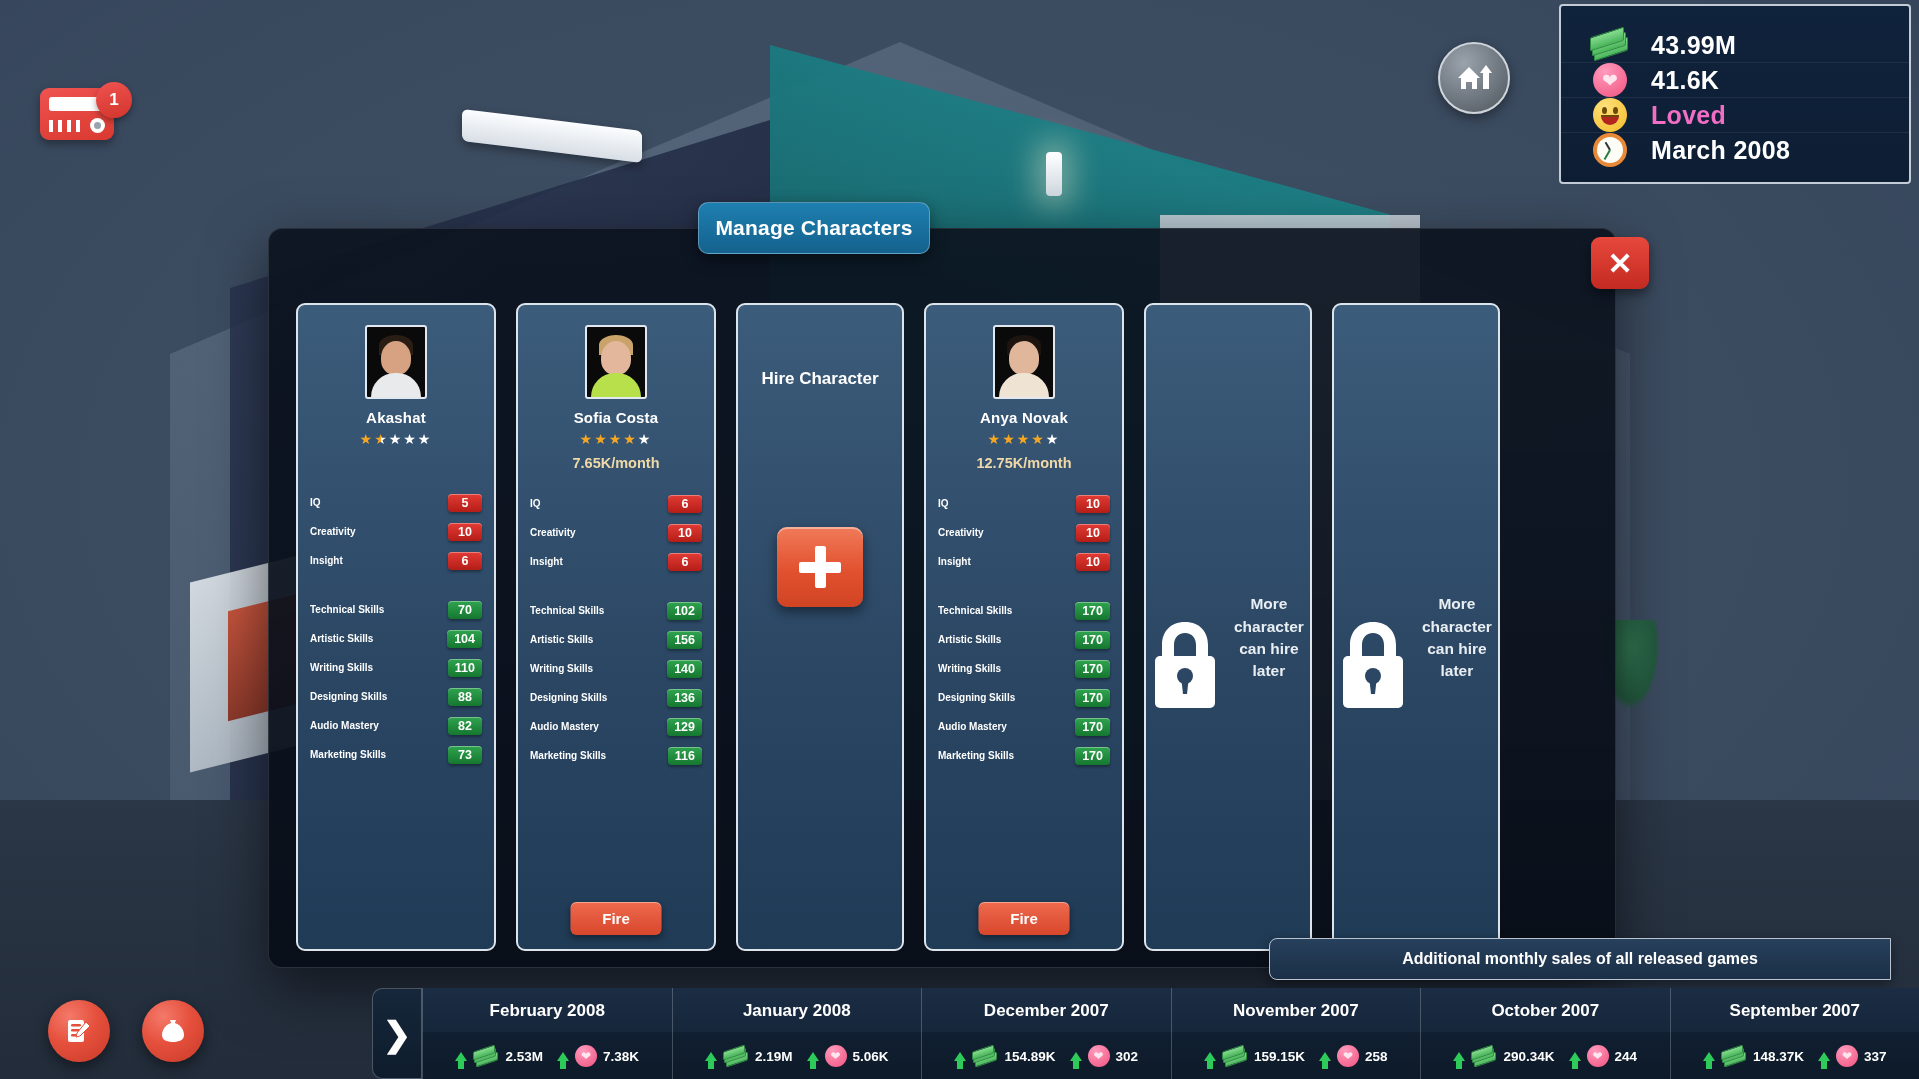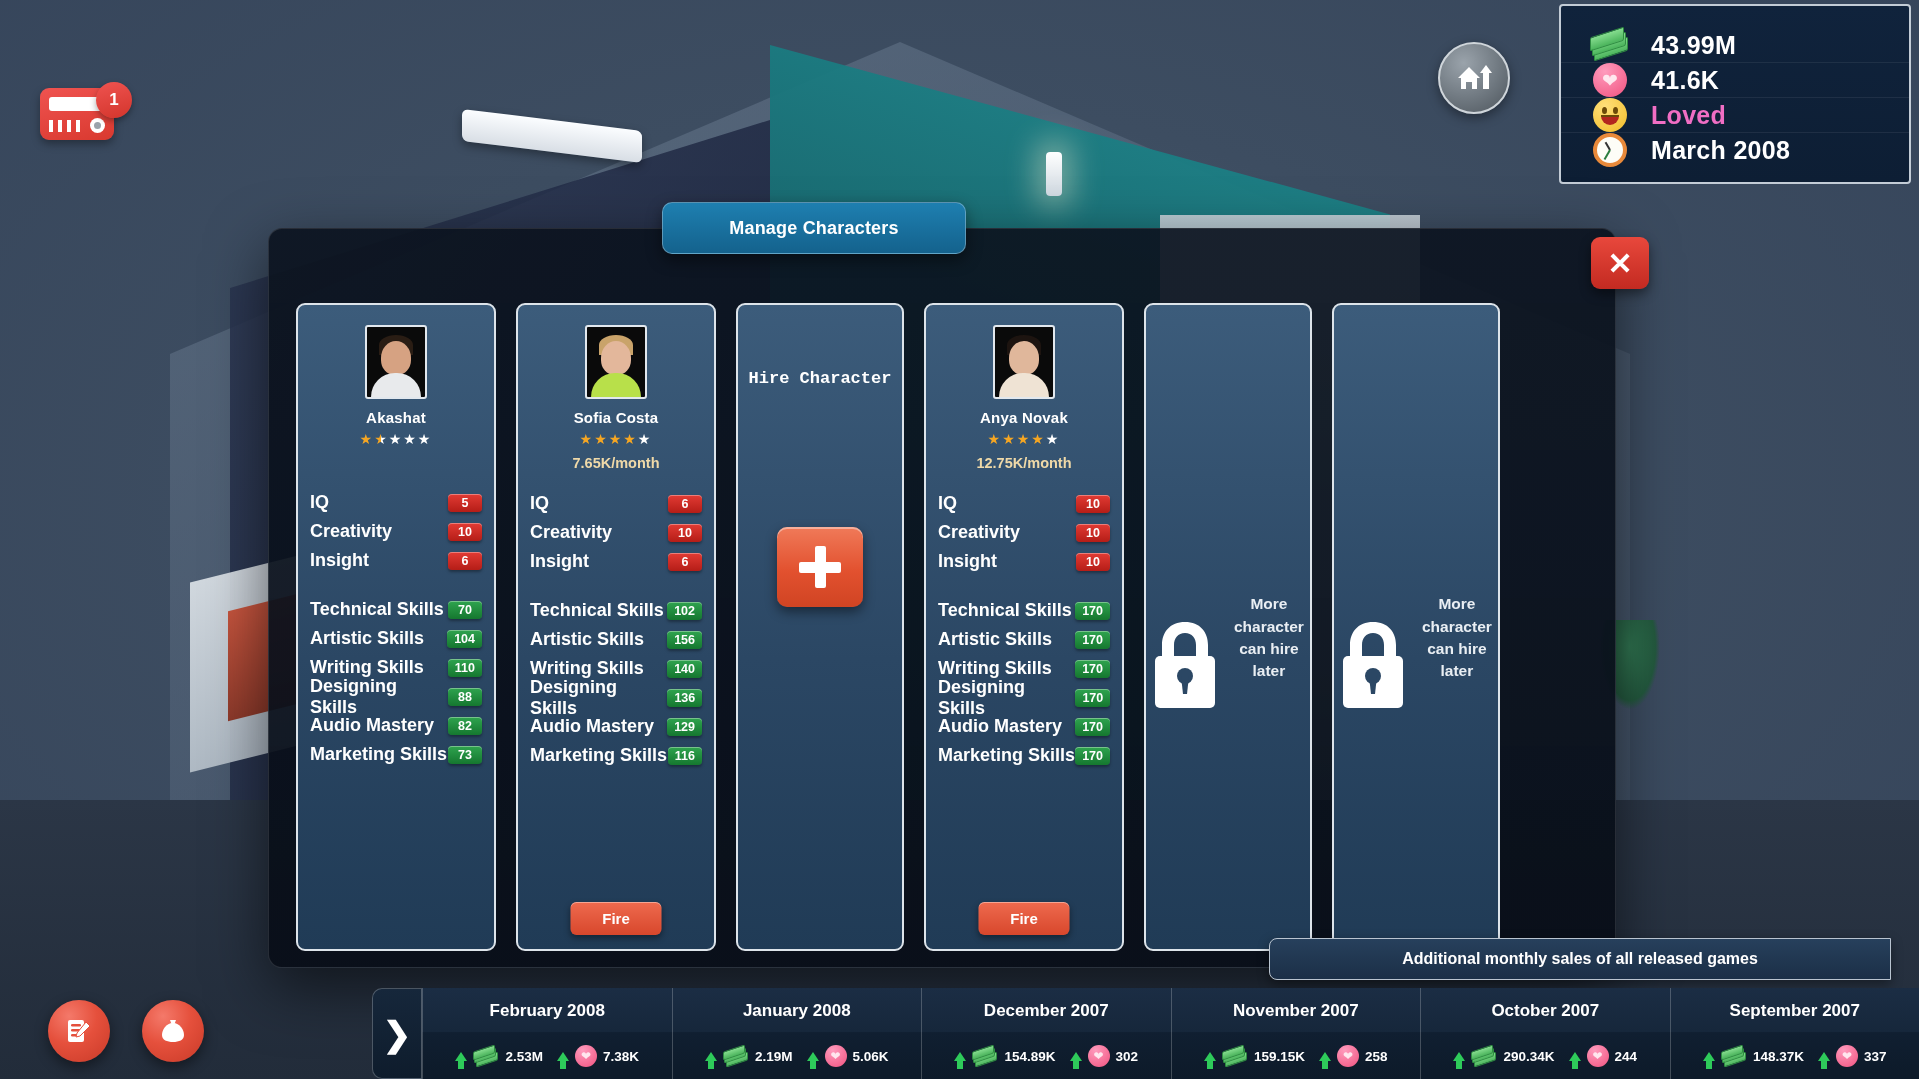--- a/index.html
+++ b/index.html
@@ -190,26 +190,26 @@
   
   .modal {
     position:absolute; left:268px; top:228px; width:1348px; height:740px;
     background: linear-gradient(180deg, rgba(12,20,32,.93) 0%, rgba(8,14,24,.95) 100%);
     border-radius:14px;
     border:1px solid rgba(255,255,255,.12);
     box-shadow: 0 20px 60px rgba(0,0,0,.55);
   }
   .modal-title {
     position:absolute; left:814px; top:202px; transform: translateX(-50%);
-    width:304px; height:52px;
+    width:232px; height:52px;
     background: linear-gradient(180deg,#1e7fb0 0%,#14628d 100%);
     border:1px solid rgba(255,255,255,.3);
     border-radius:10px;
     display:flex; align-items:center; justify-content:center;
-    color:#fff; font-size:18px; font-weight:bold;
+    color:#fff; font-size:21px; font-weight:bold;
     box-shadow: 0 6px 16px rgba(0,0,0,.45);
     letter-spacing:.2px;
   }
   .close-btn {
     position:absolute; left:1591px; top:237px; width:58px; height:52px;
     background: linear-gradient(180deg,#e8483c 0%,#c32a21 100%);
     border-radius:9px;
     display:flex; align-items:center; justify-content:center;
     color:#fff; font-size:30px; font-weight:bold;
     cursor:pointer;
@@ -261,21 +261,21 @@
   .salary {
     text-align:center; color:#efd9a8; font-size:14.5px; font-weight:bold; margin-top:9px;
   }
   .spacer-sal { height:24px; }
 
   .stat-list { margin-top: 18px; }
   .stat-line {
     display:flex; align-items:center; justify-content:space-between;
     height:29px; margin-bottom:0;
   }
-  .stat-line .lbl { color:#fff; font-size:18px; font-weight:bold; }
+  .stat-line .lbl { color:#fff; font-size:10px; font-weight:bold; }
   .pill {
     min-width:34px; padding:2px 7px; border-radius:4px;
     color:#fff; font-size:12.5px; font-weight:bold; text-align:center;
     box-shadow: inset 0 1px 0 rgba(255,255,255,.35), 0 2px 3px rgba(0,0,0,.35);
   }
   .pill.red { background: linear-gradient(180deg,#e23b34,#b51d17); }
   .pill.green { background: linear-gradient(180deg,#2fa44f,#15772f); }
 
   .divider-gap { height: 20px; }
 
@@ -292,21 +292,21 @@
   }
 
   
   .hire-card {
     width:168px; height:648px;
     background: linear-gradient(180deg,#3c5c7b 0%, #2b4764 55%, #203b56 100%);
     border:2px solid #dde4ea; border-radius:9px;
     position:relative;
     display:flex; flex-direction:column; align-items:center;
   }
-  .hire-title { color:#fff; font-size:17px; font-weight:bold; margin-top:64px;font-family:Liberation Mono, monospace; }
+  .hire-title { color:#fff; font-size:17px; font-weight:bold; margin-top:64px; }
   .plus-btn {
     position:absolute; top:222px; left:50%; transform:translateX(-50%);
     width:86px; height:80px; border-radius:10px;
     background: linear-gradient(180deg,#f07a59 0%, #e2512f 55%, #d04423 100%);
     display:flex; align-items:center; justify-content:center;
     cursor:pointer;
     box-shadow: inset 0 2px 0 rgba(255,255,255,.4), 0 5px 12px rgba(0,0,0,.45);
   }
   .plus-btn::before, .plus-btn::after {
     content:''; position:absolute; background:#fff; border-radius:2px;

